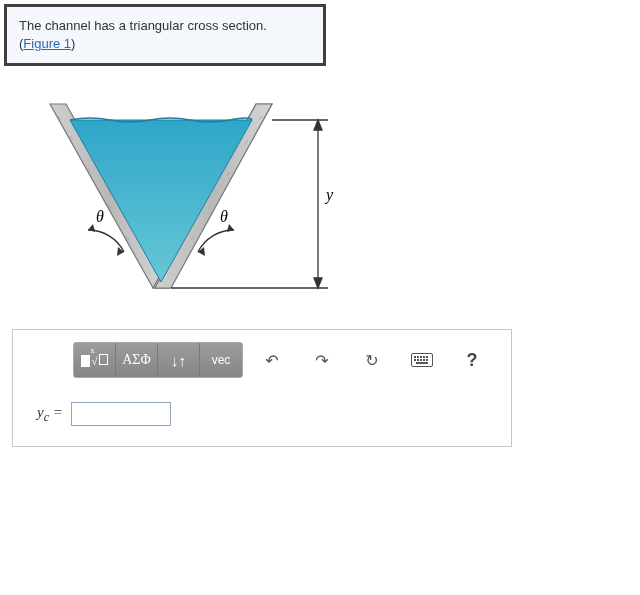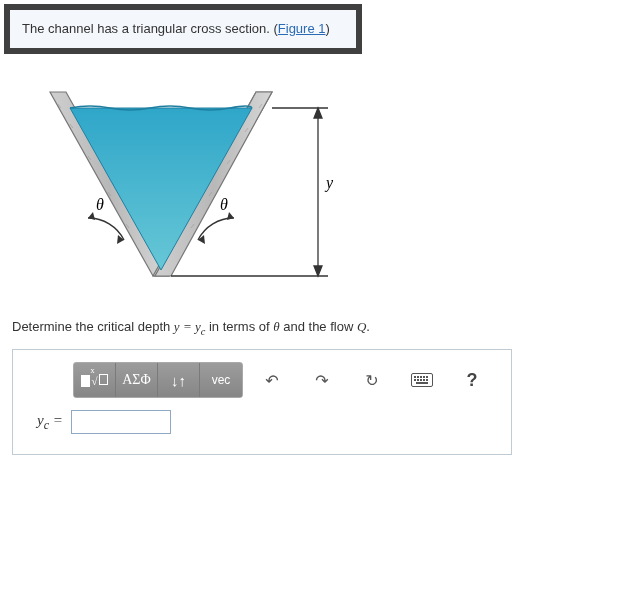--- a/index.html
+++ b/index.html
@@ -4,24 +4,24 @@
 <style>
   * { box-sizing: border-box; }
   body {
     margin: 0;
     font-family: Arial, Helvetica, sans-serif;
     font-size: 13px;
     color: #333;
     background: #fff;
   }
   .problem-intro {
-    border: 6px solid #404040;
+    border: 3px solid #404040;
     background: #f4f7fb;
     padding: 10px 12px;
-    width: 358px;
+    width: 322px;
     margin: 4px 0 0 4px;
     line-height: 1.4;
   }
   .problem-intro a { color: #2a6bb5; text-decoration: underline; cursor: pointer; }
   .figure-wrap {
     margin: 30px 0 10px 30px;
   }
   .question-block { margin: 4px 12px 10px 12px; line-height: 1.5; }
   .question-line { margin: 6px 0; }
   .question-bold { font-weight: bold; }
@@ -62,21 +62,21 @@
     color: #fff;
     border-right: 1px solid #7a7a7a;
   }
   .tb-group .tb-btn:last-child { border-right: none; }
   .tb-plain {
     margin-left: 8px;
     color: #555;
   }
   .tb-plain.help { font-weight: bold; font-size: 18px; color: #444; }
   .answer-row {
-    margin-top: 12px;
+    margin-top: 24px;
     display: flex;
     align-items: center;
     gap: 8px;
   }
   .answer-label {
     font-family: "Times New Roman", serif;
     font-style: italic;
     font-size: 15px;
   }
   .answer-input {
@@ -167,23 +167,20 @@
       <line x1="141" y1="192" x2="298" y2="192"></line>
       <line x1="288" y1="30" x2="288" y2="186"></line>
       <polygon points="288,24 284,34 292,34" fill="#333"></polygon>
       <polygon points="288,192 284,182 292,182" fill="#333"></polygon>
     </g>
     <text x="296" y="104" font-family="Times New Roman,serif" font-style="italic" font-size="16">y</text>
   </svg>
 </div>
 
 <div class="question-block">
-  <div class="question-line">
-    <span>Determine the critical depth </span><span class="eq-span"><span class="math-i">y = y</span><span class="math-i sub">c</span></span><span> in terms of <span class="math-i">θ</span> and the flow <span class="math-i">Q</span>.</span>
-  </div>
 </div>
 
 <div class="answer-panel">
   <div class="toolbar">
     <div class="tb-group">
       <div class="tb-btn" title="templates">
         <span class="ico-tmpl">
           <span class="ico-rect" style="background:#fff;"></span>
           <span style="position:relative;display:inline-block;">
             <span style="position:absolute;top:-8px;left:-1px;font-size:8px;">x</span>

